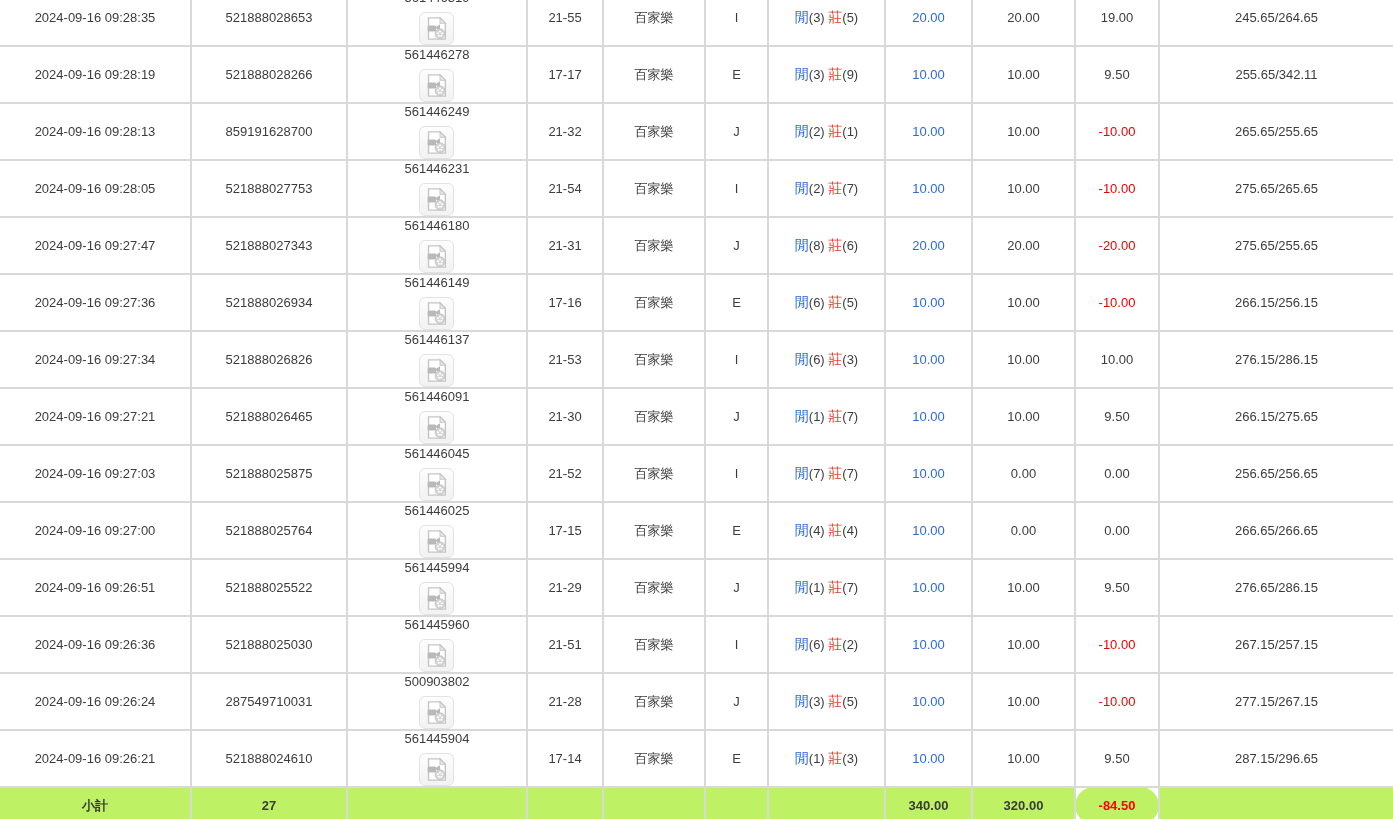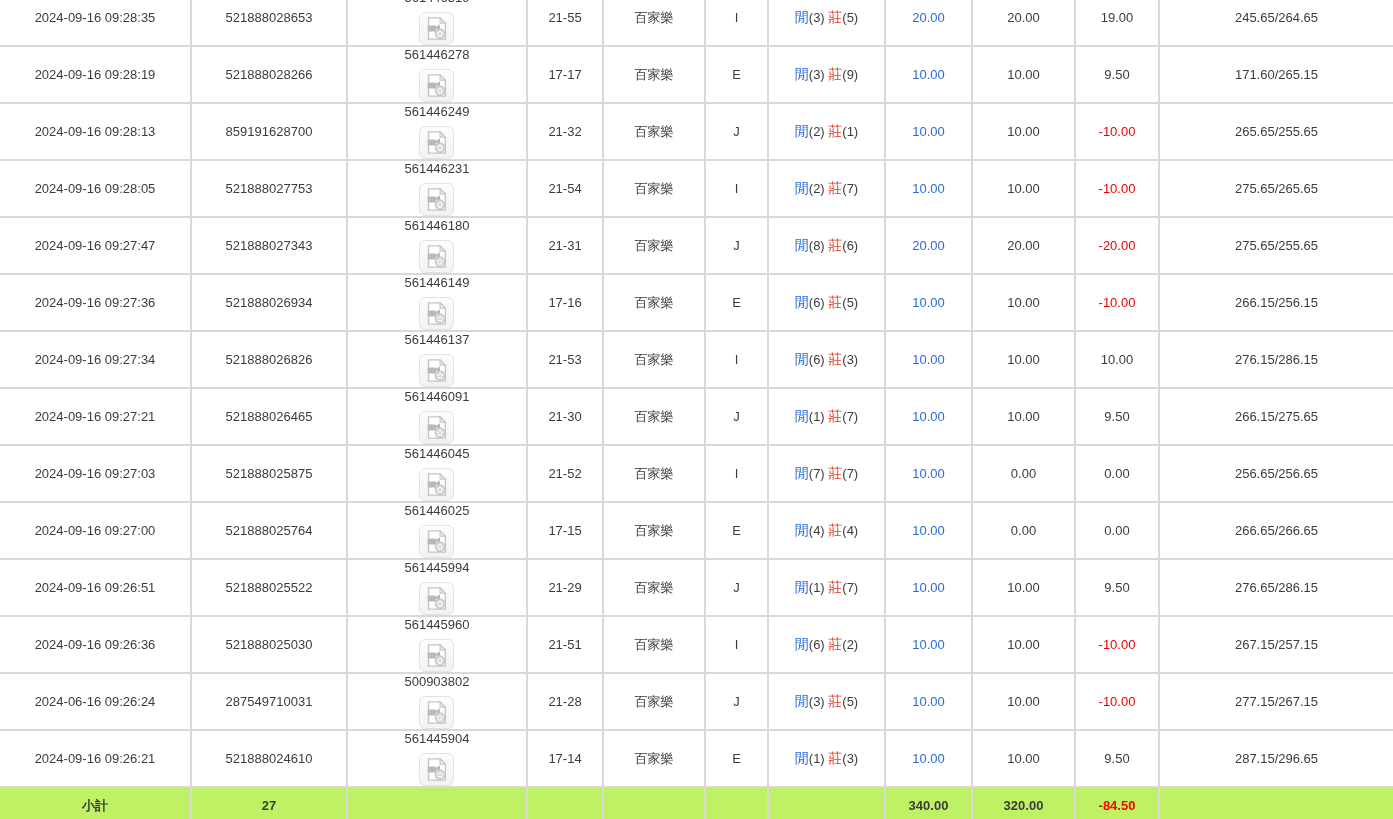--- a/index.html
+++ b/index.html
@@ -42,21 +42,21 @@
     cursor: pointer;
   }
 
   .link-blue { color: #2b6bd9; cursor: pointer; }
   .player-label { color: #2b6bd9; }
   .banker-label { color: #e0432e; }
   .result-score { color: #3c3c3c; }
   .result-cell span { font-size: 13px; }
   .result-cell .zh { font-size: 14px; }
 
-  .winloss.neg { color: #ee0000; }
+  .winloss.neg { color: #ee0000; border-radius: 24px; }
 
   tfoot tr { height: 37px; }
   tfoot td {
     background: #bef264;
     border: 2px solid #e9e9e9;
     border-bottom: none;
     color: #ffffff;
     font-weight: bold;
     font-size: 13px;
     text-align: center;
@@ -150,21 +150,21 @@
     <td>E</td>
     <td class="result-cell">
       <span class="player-label zh">閒</span><span class="result-score">(3)</span>
       <span class="banker-label zh">莊</span><span class="result-score">(9)</span>
     </td>
     <td>
       <span class="link-blue">10.00</span>
     </td>
     <td>10.00</td>
     <td class="winloss">9.50</td>
-    <td>171.60/265.15</td>
+    <td>255.65/342.11</td>
   </tr>
 
   <tr>
     <td>2024-09-16 09:28:13</td>
     <td>859191628700</td>
     <td>
       <span class="round-wrap">
         <span>561446249</span>
         <span class="icon-btn" title="">
           <svg width="23" height="25" viewBox="0 0 26 28" aria-hidden="true">
@@ -524,21 +524,21 @@
     </td>
     <td>
       <span class="link-blue">10.00</span>
     </td>
     <td>10.00</td>
     <td class="winloss neg">-10.00</td>
     <td>267.15/257.15</td>
   </tr>
 
   <tr>
-    <td>2024-06-16 09:26:24</td>
+    <td>2024-09-16 09:26:24</td>
     <td>287549710031</td>
     <td>
       <span class="round-wrap">
         <span>500903802</span>
         <span class="icon-btn" title="">
           <svg width="23" height="25" viewBox="0 0 26 28" aria-hidden="true">
             <path d="M4 2 h13 l6 6 v18 h-19 z" fill="#ffffff" stroke="#c6c6c6" stroke-width="1.6"></path>
             <path d="M17 2 v6 h6 z" fill="#e9e9e9" stroke="#c6c6c6" stroke-width="1.2"></path>
             <rect x="3" y="10.5" width="9.5" height="7" rx="1.6" fill="#b9b9b9"></rect>
             <path d="M12.5 12 l4.5 -2.8 v7.6 l-4.5 -2.8 z" fill="#b9b9b9"></path>

